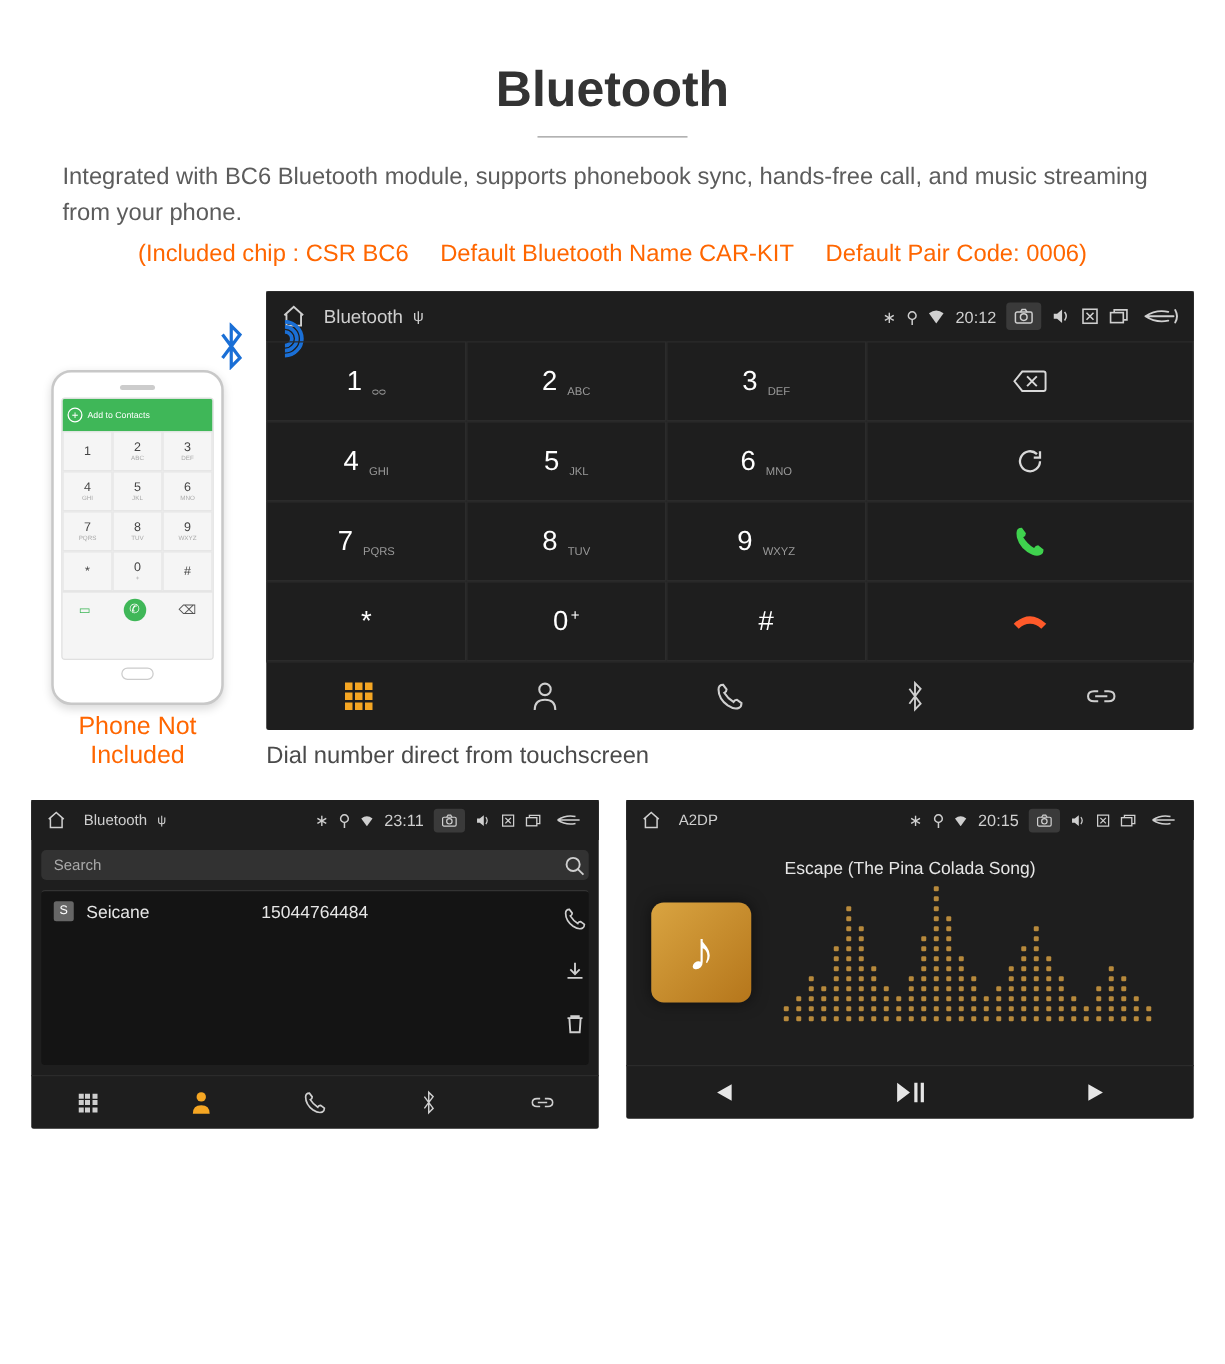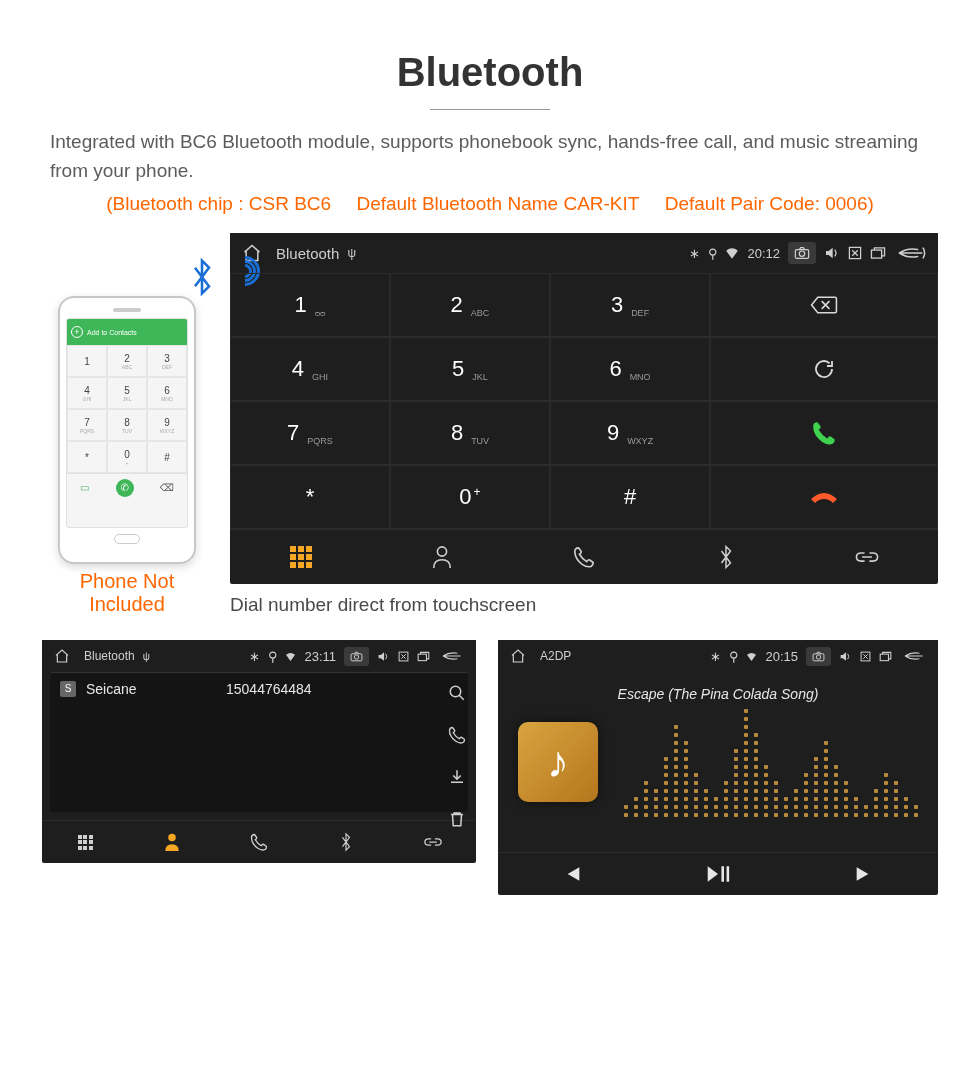--- a/index.html
+++ b/index.html
@@ -1,17 +1,17 @@
 <!DOCTYPE html>
 <html><head>
 <meta charset="utf-8">
 <style>
   * { box-sizing: border-box; margin: 0; padding: 0; }
   body { font-family: Arial, Helvetica, sans-serif; background: #fff; width: 980px; }
-  .page { padding: 20px 42px; }
+  .page { padding: 20px 25px; }
   .title { text-align: center; font-size: 40px; font-weight: 700; color: #333; margin-top: 30px; }
   .hr { width: 120px; height: 1px; background: #999; margin: 14px auto 18px; }
   .subtitle { text-align: left; color: #5c5c5c; font-size: 19px; line-height: 1.5; max-width: 880px; margin: 0 auto; }
   .specs { text-align: center; margin-top: 8px; font-size: 19px; color: #ff6600; }
   .sp-gap { display:inline-block; width: 20px; }
 
   .row1 { display:flex; align-items:flex-end; gap:18px; margin-top: 18px; }
   .phone-col { width: 170px; text-align:center; }
   .phone-col .phone-note { color:#ff6600; font-size:20px; margin-top:6px; }
 
@@ -76,39 +76,39 @@
   .grid9s{display:grid;grid-template-columns:repeat(3,4px);grid-template-rows:repeat(3,4px);gap:1.5px;}
   .grid9s span{background:#cfcfcf;width:4px;height:4px;}
 
   
   .mus-area{height:180px;position:relative;display:flex;align-items:center;padding:0 20px;}
   .album{width:80px;height:80px;border-radius:10px;background:linear-gradient(135deg,#d9a441,#b5761b);display:flex;align-items:center;justify-content:center;color:#fff;font-size:40px;box-shadow:0 0 12px rgba(0,0,0,.5);}
   .album span{font-size:44px;}
   .viz{flex:1;height:110px;margin-left:26px;display:flex;align-items:flex-end;gap:6px;}
   .bar{width:4px;display:flex;flex-direction:column;gap:4px;justify-content:flex-end;height:100%;}
   .dot{width:4px;height:4px;background:#b88a3c;border-radius:1px;}
-  .song-title{position:absolute;top:14px;left:0;right:0;text-align:center;color:#e6e6e6;font-size:14px;font-style:italic;}
+  .song-title{position:absolute;top:14px;left:0;right:0;text-align:center;color:#e6e6e6;font-size:14px;}
   .m-nav{display:flex;border-top:1px solid #2b2b2b;}
   .m-nav .mitem{flex:1;height:42px;display:flex;align-items:center;justify-content:center;color:#e6e6e6;font-size:20px;}
   .topbar.sm{height:32px;font-size:11px;}
   .topbar.sm .ttl{font-size:12px;}
   .topbar.sm .back-ic{font-size:16px;}
 
   svg{display:block;}
   .ic{display:inline-block;vertical-align:middle;}
 </style>
 </head>
 <body>
 
 <div class="page">
   <div class="title">Bluetooth</div>
   <div class="hr"></div>
   <div class="subtitle">Integrated with BC6 Bluetooth module, supports phonebook sync, hands-free call, and music streaming from your phone.</div>
   <div class="specs">
-    <span>(Bluetooth chip : CSR BC6</span><span class="sp-gap"></span>
+    <span>(Included chip : CSR BC6</span><span class="sp-gap"></span>
     <span>Default Bluetooth Name CAR-KIT</span><span class="sp-gap"></span>
     <span>Default Pair Code: 0006)</span>
   </div>
 
   <div class="row1">
 
     <div class="phone-col">
       <div class="phone-holder">
         <span class="bt-glyph">
           <svg width="28" height="38" viewBox="0 0 24 32">
@@ -412,20 +412,23 @@
                 <rect x="2" y="5" width="14" height="11"></rect>
                 <path d="M6 5 V2 H20 V13 H16"></path>
               </svg>
             </span>
           <span class="back-ic">
               <svg width="22" height="14" viewBox="0 0 40 20" fill="none" stroke="#cfcfcf" stroke-width="2.2">
                 <path d="M2 10 H34 M2 10 Q14 2 28 5 M2 10 Q14 18 28 15"></path>
               </svg>
             </span>
         </div>
+        <div class="search-bar">
+            <span>Search</span>
+          </div>
         <div class="contacts-list">
           <div class="c-row">
             <span class="c-badge">S</span>
             <span class="c-name">Seicane</span>
             <span>15044764484</span>
           </div>
         </div>
         <div class="side-funcs">
           <span>
               <svg width="18" height="18" viewBox="0 0 24 24" fill="none" stroke="#cfcfcf" stroke-width="2">

